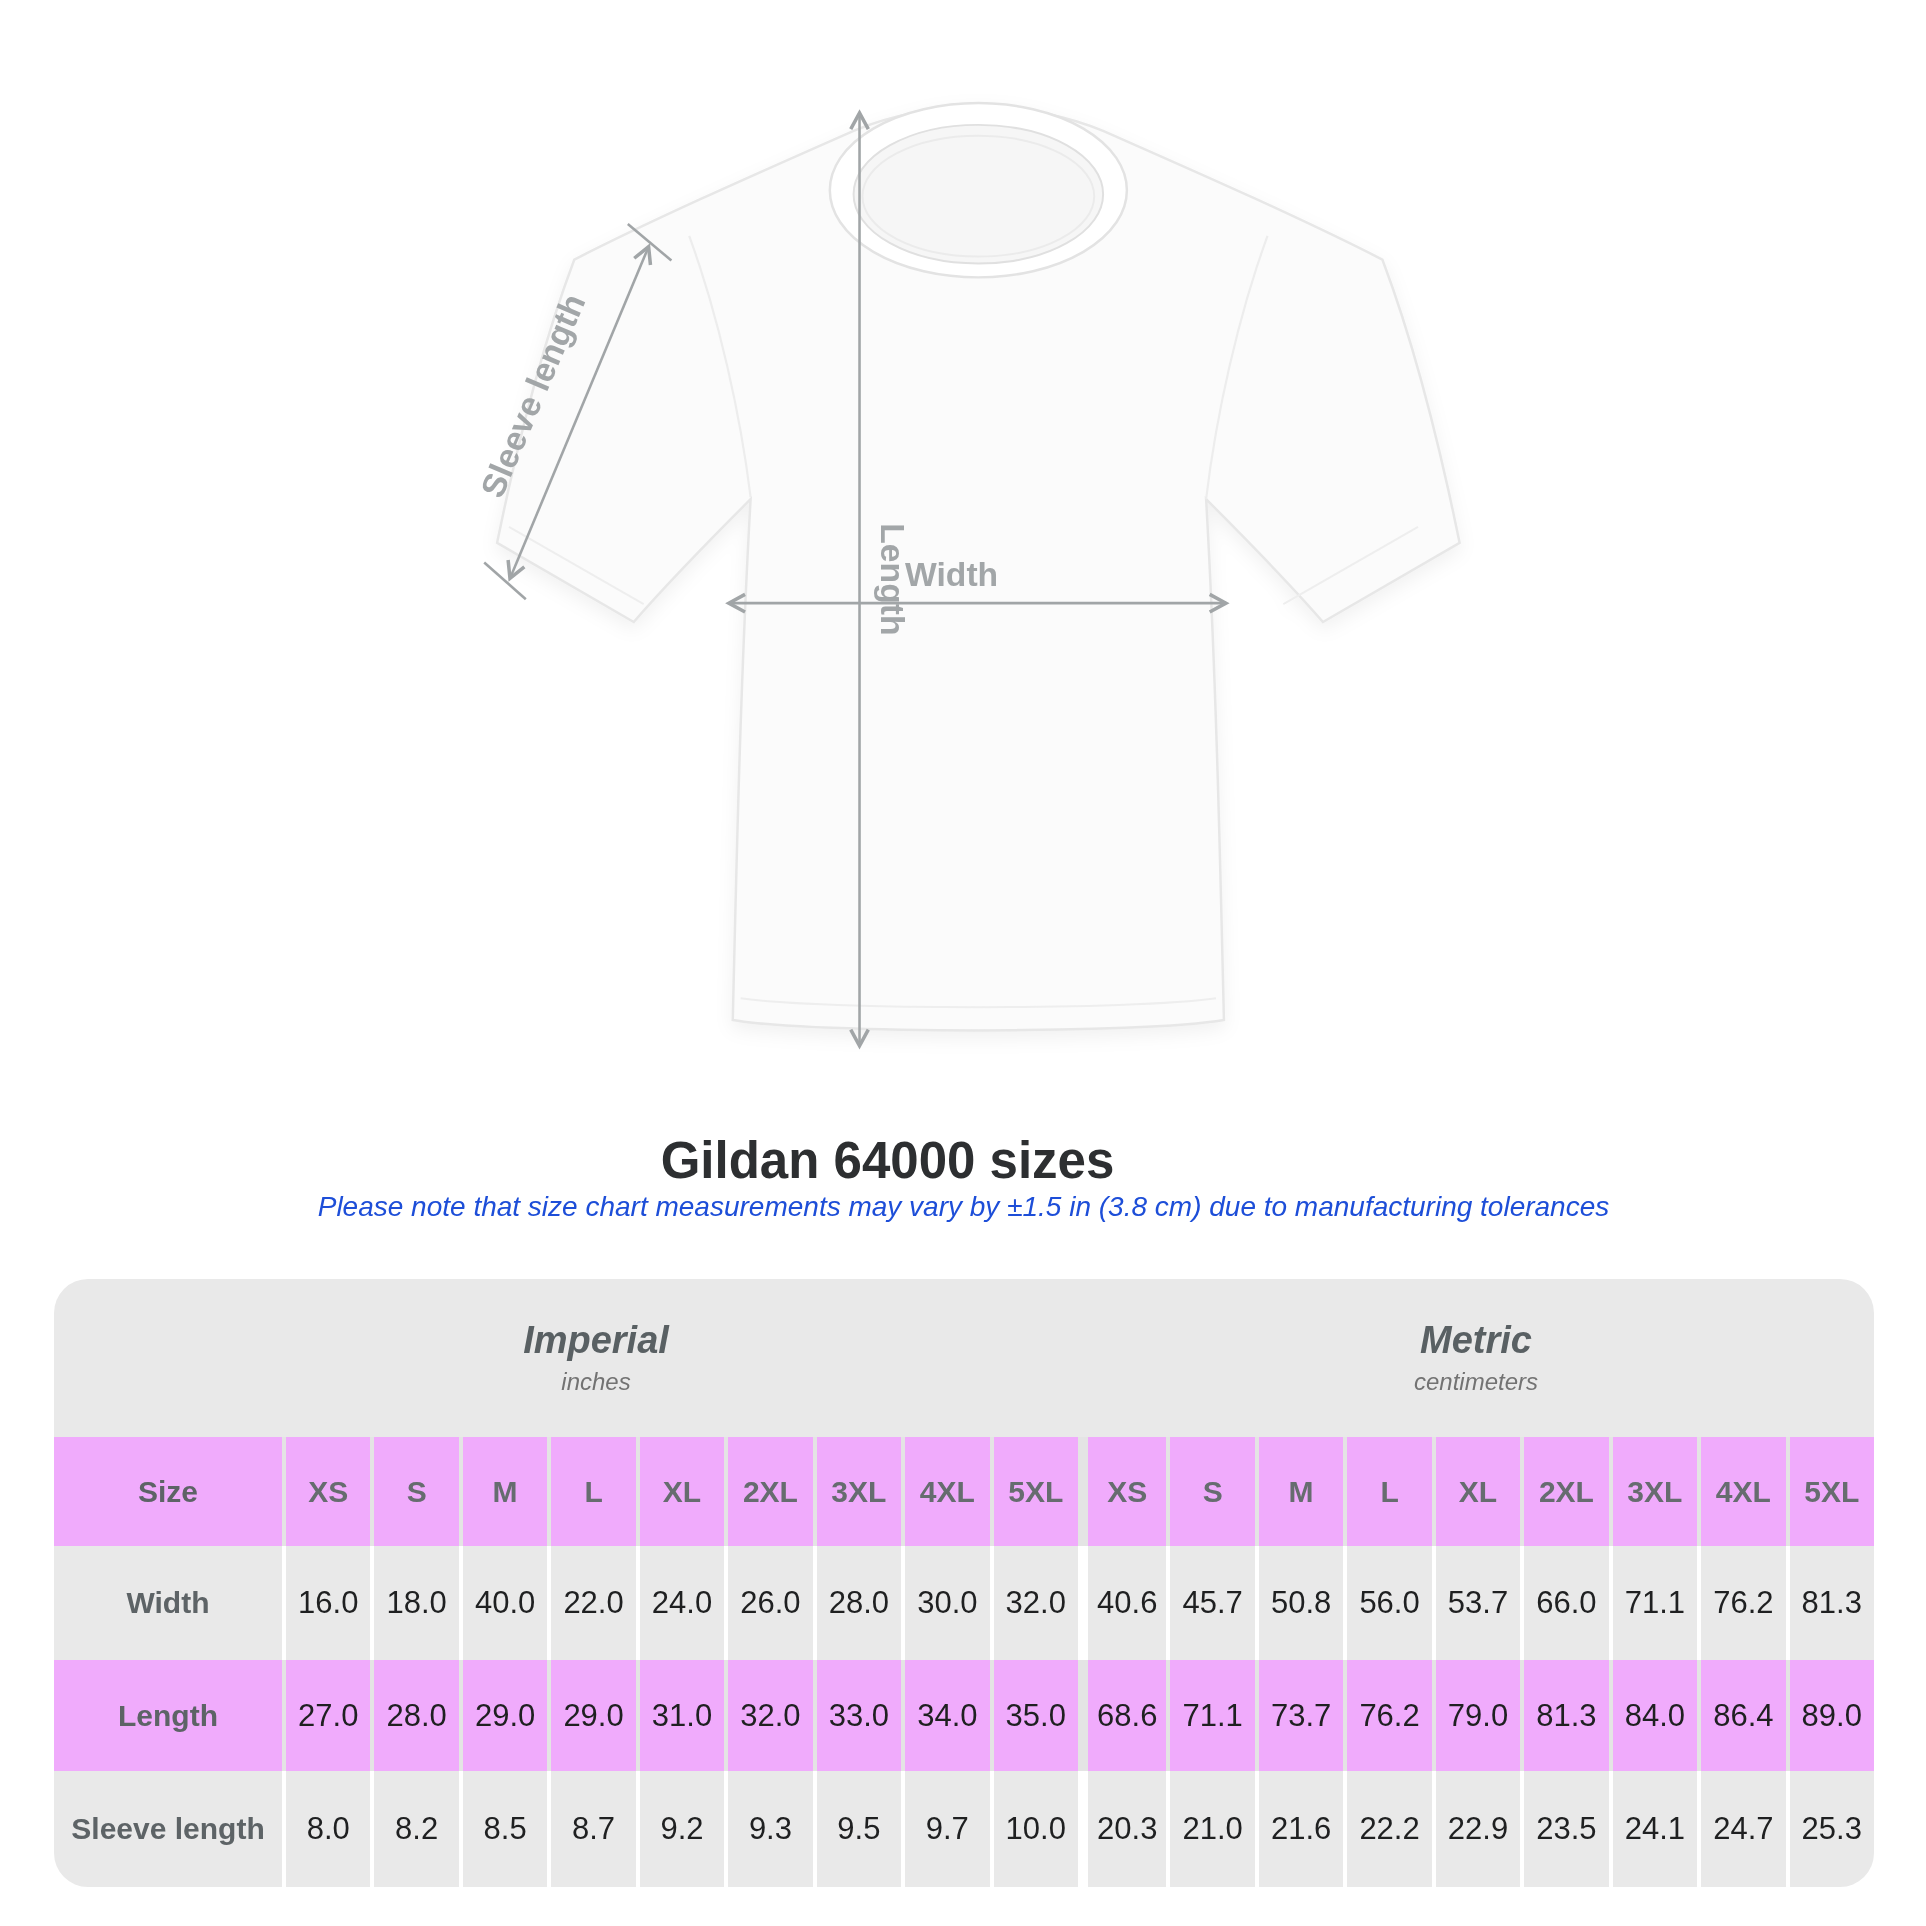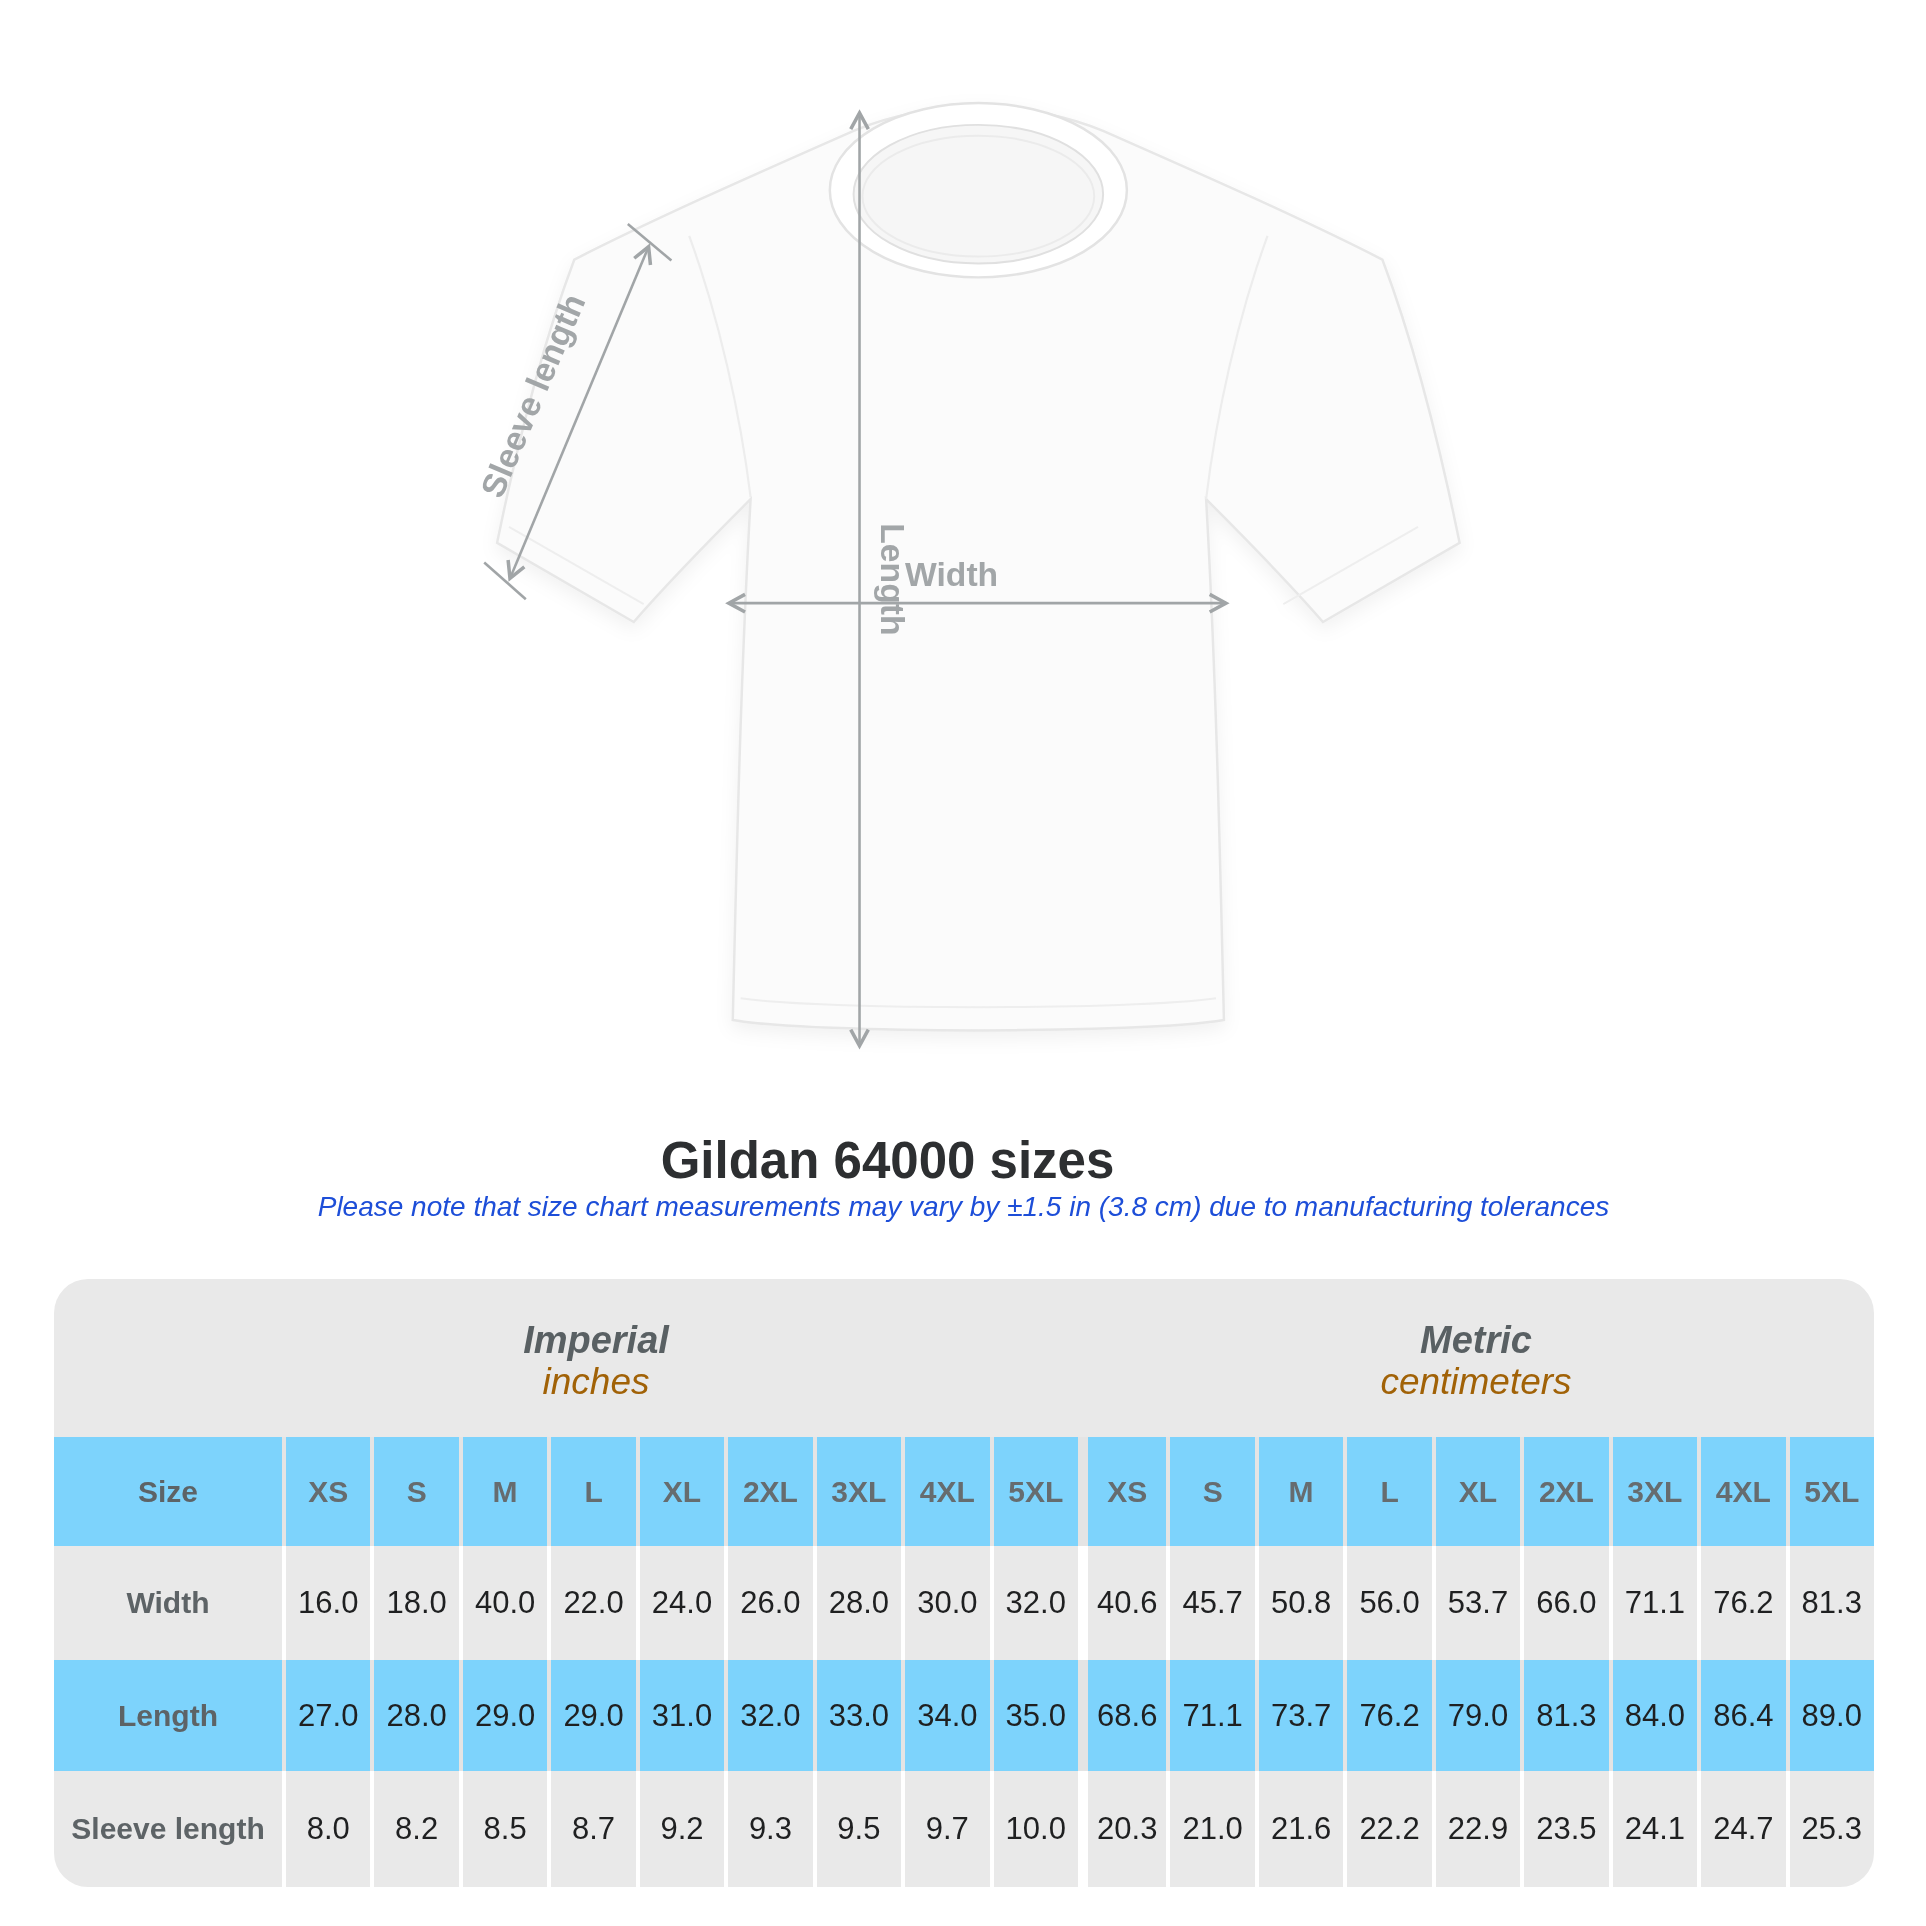--- a/index.html
+++ b/index.html
@@ -24,27 +24,27 @@
     position:absolute;left:54px;top:1260px;width:1820px;height:608px;
     border-radius:34px;overflow:hidden;background:#ffffff;margin-top:19px;
   }
   .band{
     position:relative;height:158px;background:#e9e9e9;
   }
   .band-group{position:absolute;top:50%;transform:translate(-50%,-50%);text-align:center;white-space:nowrap;}
   .band-group.imperial{left:542px;}
   .band-group.metric{left:1422px;}
   .band-name{font-size:38px;font-weight:700;font-style:italic;color:#596063;line-height:48px;}
-  .band-unit{font-size:37px;font-style:italic;color:#a16207;line-height:36px;}
+  .band-unit{font-size:24px;font-style:italic;color:#737373;line-height:36px;}
   .rows{display:grid;grid-template-rows:109px 114px 111px 116px;}
   .trow{
     display:grid;grid-template-columns:228px repeat(18,1fr);
     align-items:stretch;text-align:center;
   }
-  .trow.white{background:#7dd3fc;--sepc:#e4e4e4;}
+  .trow.white{background:#f0abfc;--sepc:#e4e4e4;}
   .trow.gray{background:#e9e9e9;--sepc:#ffffff;}
   .c{
     display:flex;align-items:center;justify-content:center;
     border-left:4px solid var(--sepc);height:100%;box-sizing:border-box;
     font-size:31px;color:#1f2021;
   }
   .c.lab{border-left:none;font-weight:700;color:#5d6366;font-size:30px;}
   .c.szh{font-weight:700;color:#666c6f;font-size:30px;}
   .c.mid{border-left-width:10px;}
 </style>

